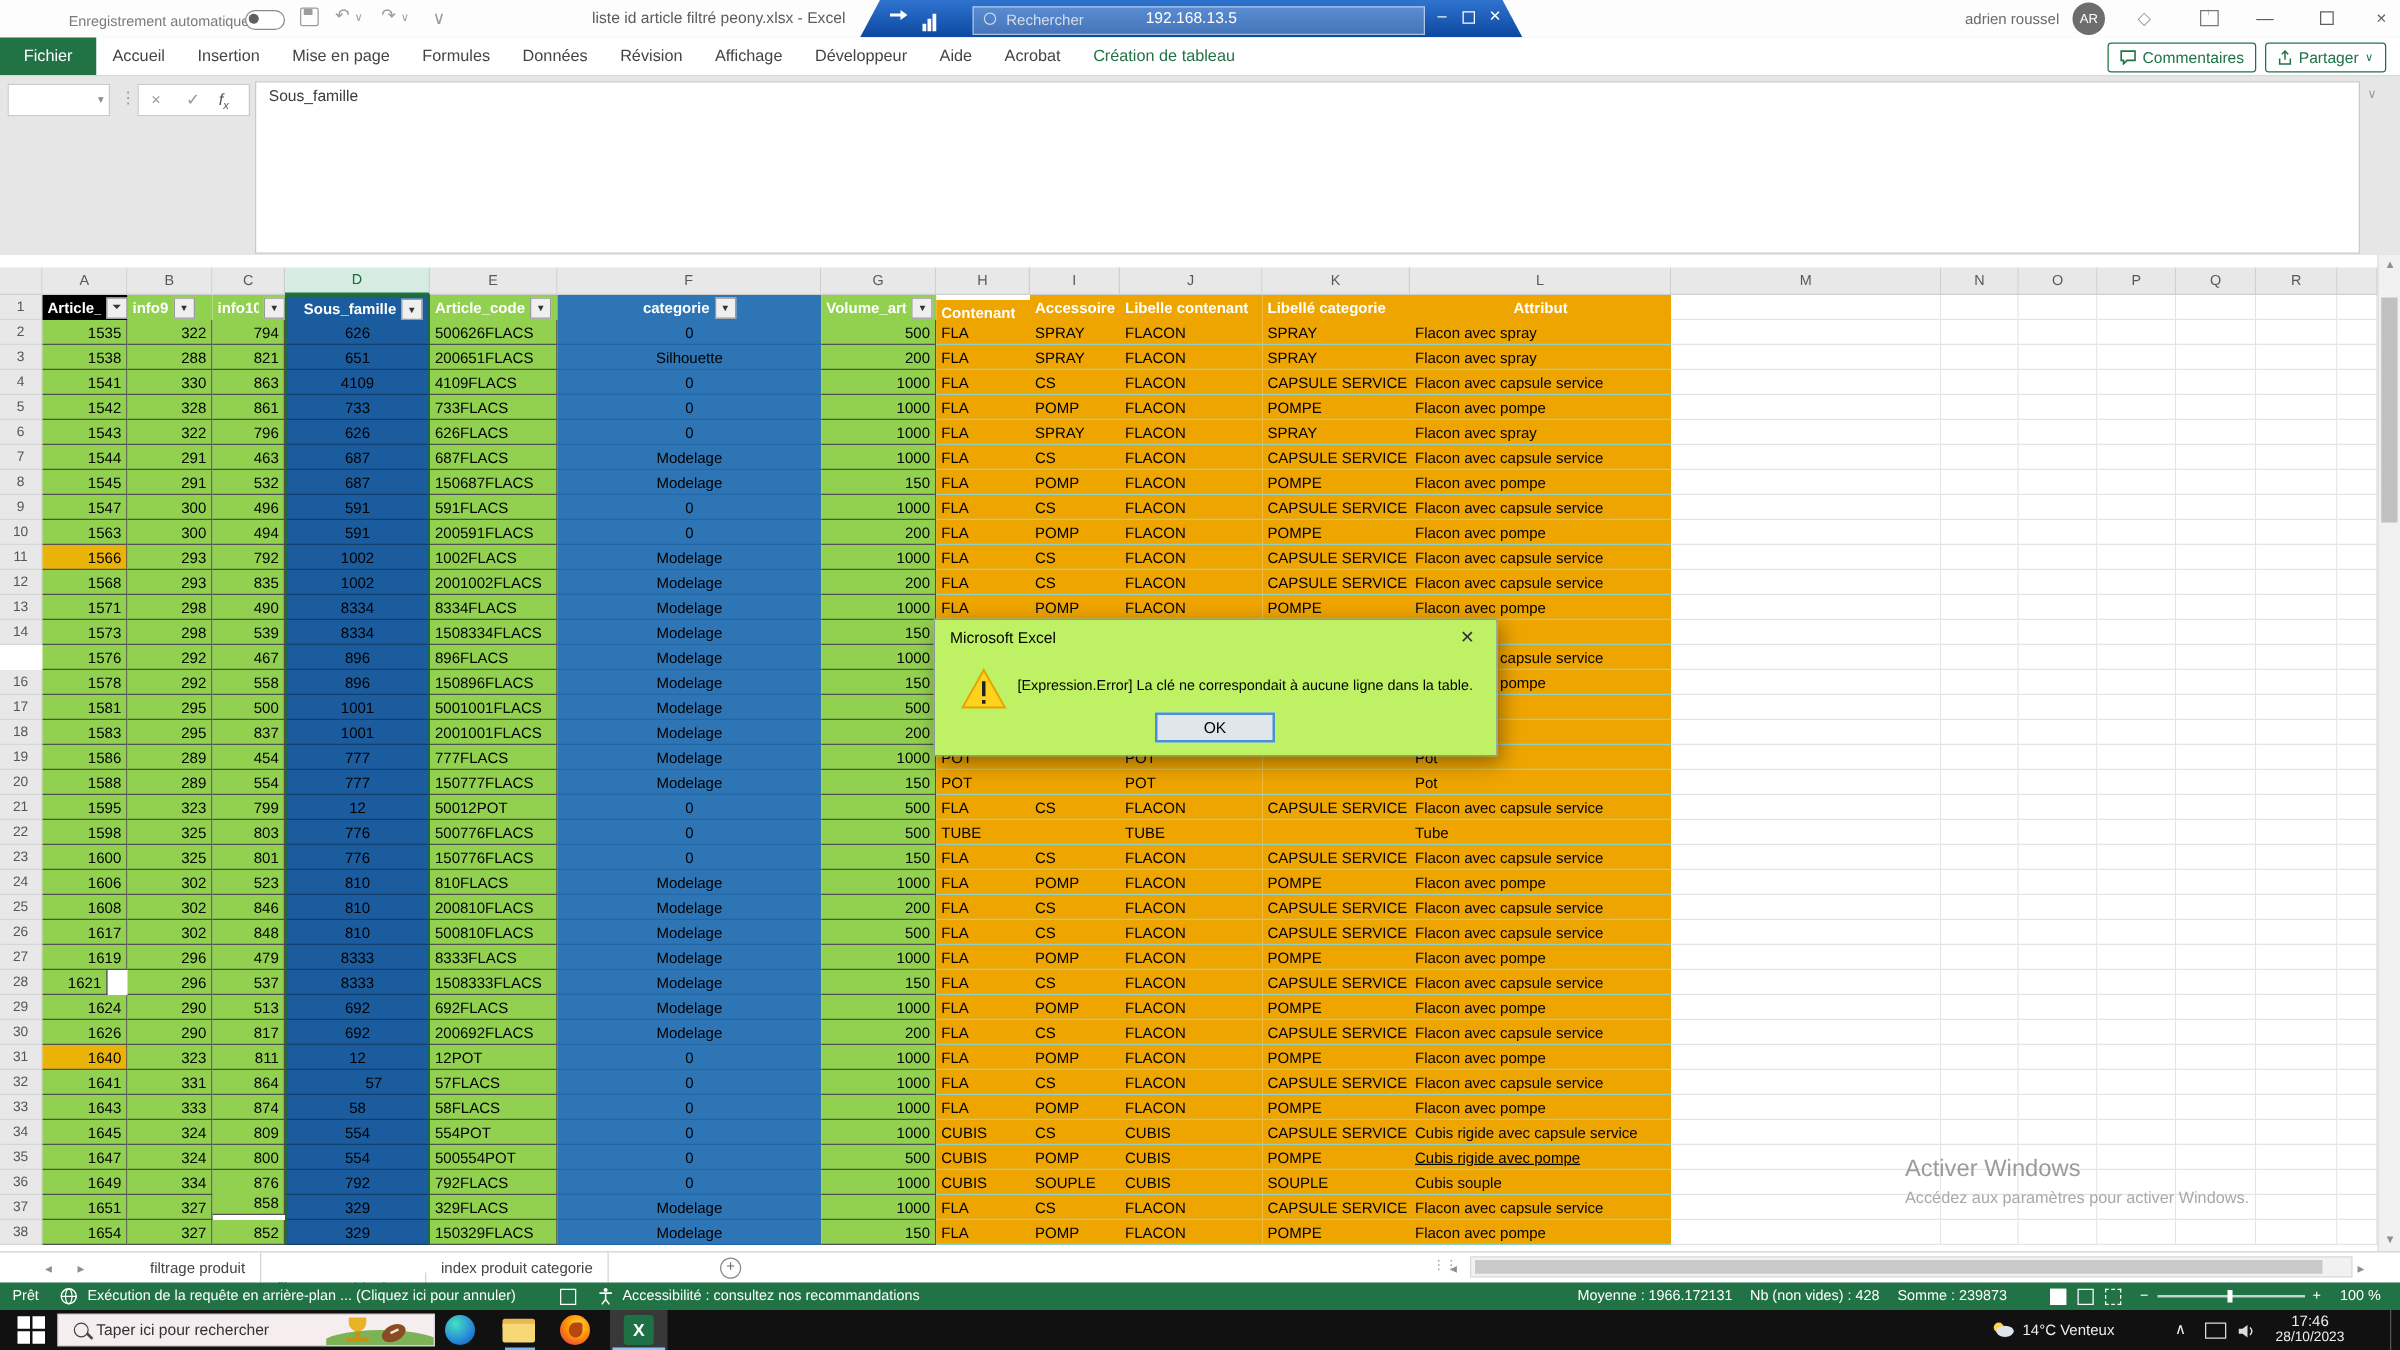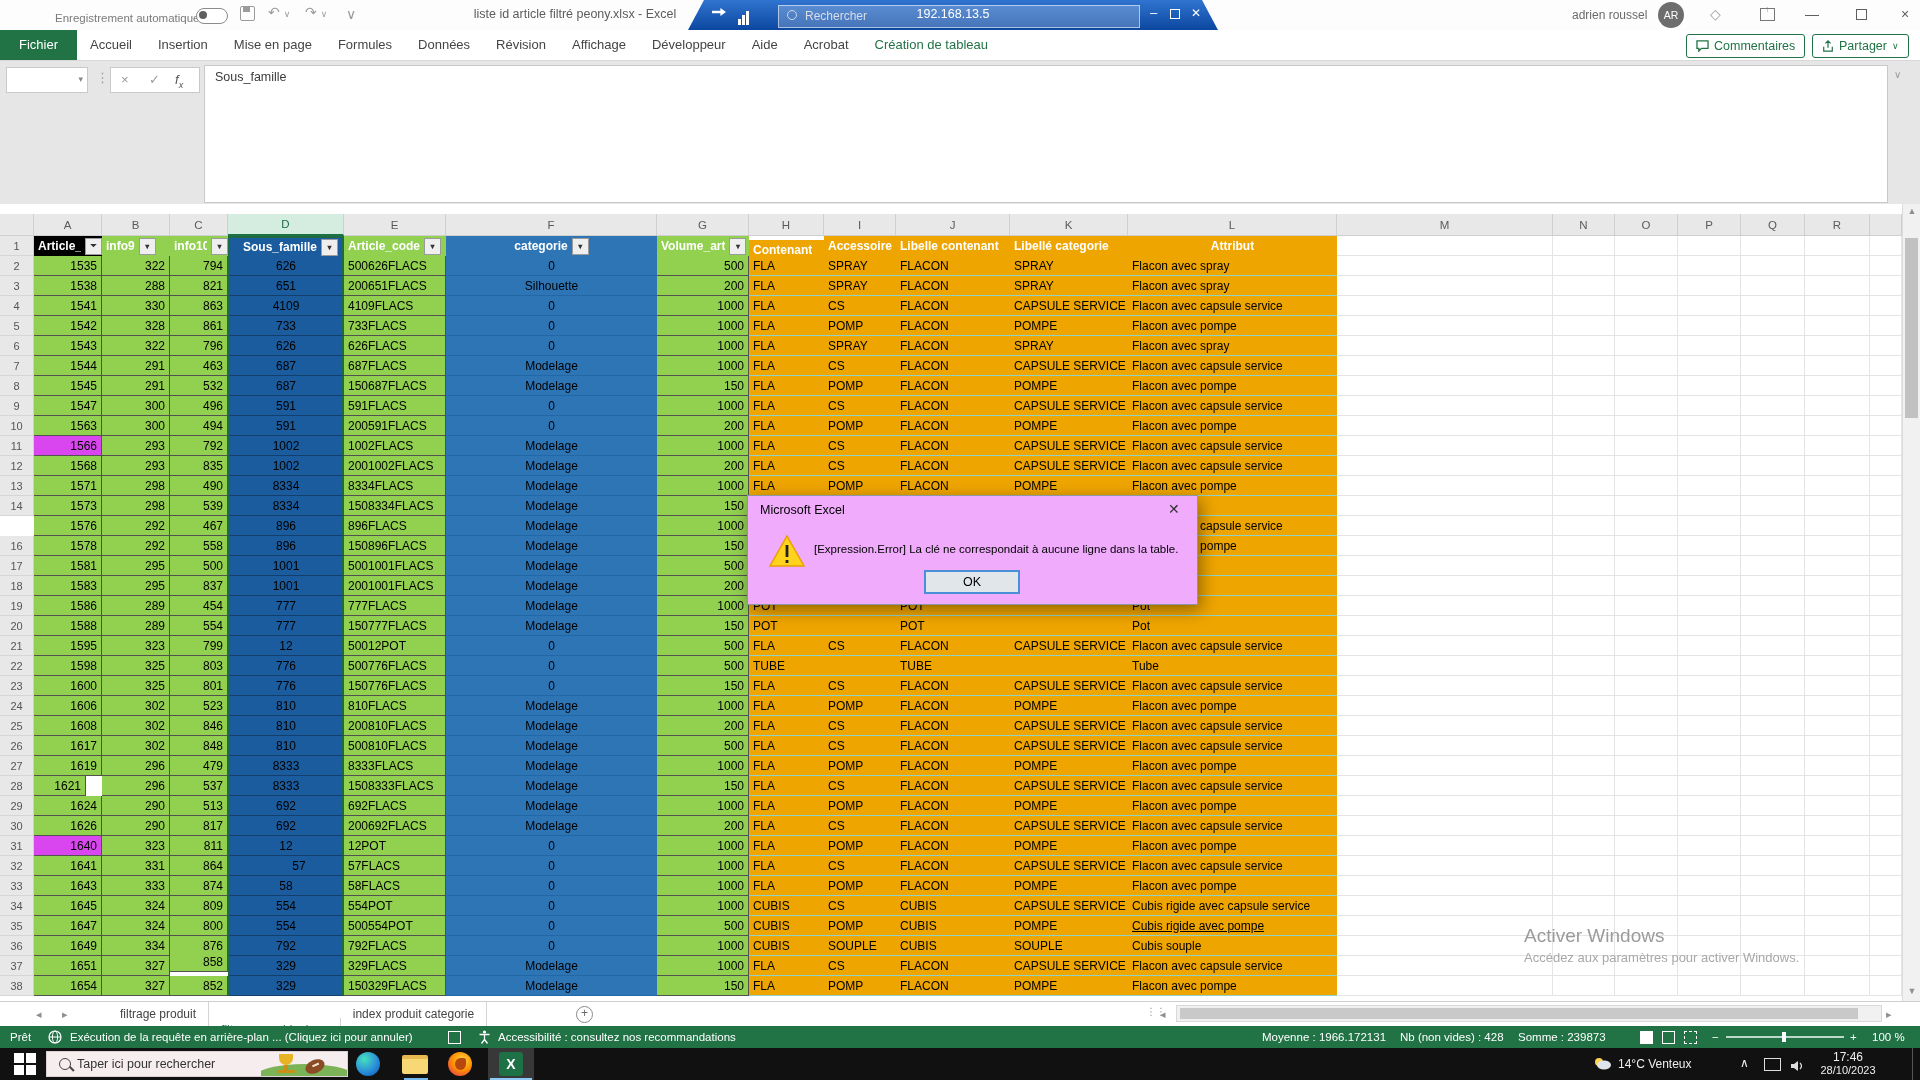--- a/index.html
+++ b/index.html
@@ -39,29 +39,29 @@
   .cell{position:absolute;height:20px;font-size:12px;color:#000;display:flex;align-items:center;box-sizing:border-box;white-space:nowrap;overflow:hidden;}
   .g{background:#92d050;border-bottom:1px solid #515151;border-right:1px solid #515151;}
   .gh{background:#92d050;color:#fff;font-weight:bold;}
   .blkh{background:#000;color:#fff;font-weight:bold;}
   .db{background:#1a5c9e;border-bottom:1px solid #123f6e;}
   .dbh{background:#1a5c9e;color:#fff;font-weight:bold;}
   .bl{background:#2e75b6;border-bottom:1px solid #2368a6;}
   .blh{background:#2e75b6;color:#fff;font-weight:bold;}
   .or{background:#efa500;border-bottom:1px solid #8fd2c8;}
   .orh{background:#efa500;color:#fff;font-weight:bold;}
-  .wht{background:#d946ef;border-bottom:1px solid #515151;border-right:1px solid #515151;}
+  .wht{background:#eab308;border-bottom:1px solid #515151;border-right:1px solid #515151;}
   .emp{background:#fff;border-right:1px solid #e4e4e4;border-bottom:1px solid #e4e4e4;}
   .num{justify-content:flex-end;padding-right:4px;}
   .txt{justify-content:flex-start;padding-left:4px;}
   .ctr{justify-content:center;}
   .selcol{border-left:2px solid #1e6b41;border-right:2px solid #1e6b41;}
   .fbtn{display:inline-flex;align-items:center;justify-content:center;width:15px;height:15px;background:#efefef;border:1px solid #9b9b9b;color:#333;font-size:8px;margin-left:4px;flex:none;}
   
-  #dialog{left:747px;top:495px;width:449px;height:108px;background:#f0abfc;border:1px solid #8a97a5;box-shadow:3px 5px 16px rgba(0,0,0,.4);z-index:40;}
+  #dialog{left:747px;top:495px;width:449px;height:108px;background:#bef264;border:1px solid #8a97a5;box-shadow:3px 5px 16px rgba(0,0,0,.4);z-index:40;}
   #dialog .dtitle{color:#000;font-size:12.5px;}
   #dlg-ok{left:176px;top:74px;width:96px;height:24px;background:#e1e6eb;border:2px solid #4a90d9;font-size:12.5px;color:#000;display:flex;align-items:center;justify-content:center;box-sizing:border-box;}
   
   #tabbar{left:0;top:1001px;width:1920px;height:25px;background:#fff;border-top:1px solid #cfcfcf;}
   .stab{float:left;height:24px;line-height:24px;padding:0 12px;font-size:12px;color:#444;border-right:1px solid #d4d4d4;}
   .stab.active{color:#217346;font-weight:normal;border-bottom:2px solid #7f1d1d;box-sizing:border-box;margin-top:16px;}
   .navarrow{color:#8f8f8f;font-size:11px;}
   .hscroll-track{background:#f1f1f1;border:1px solid #d9d9d9;}
   .hscroll-thumb{background:#c9c9c9;}
   

